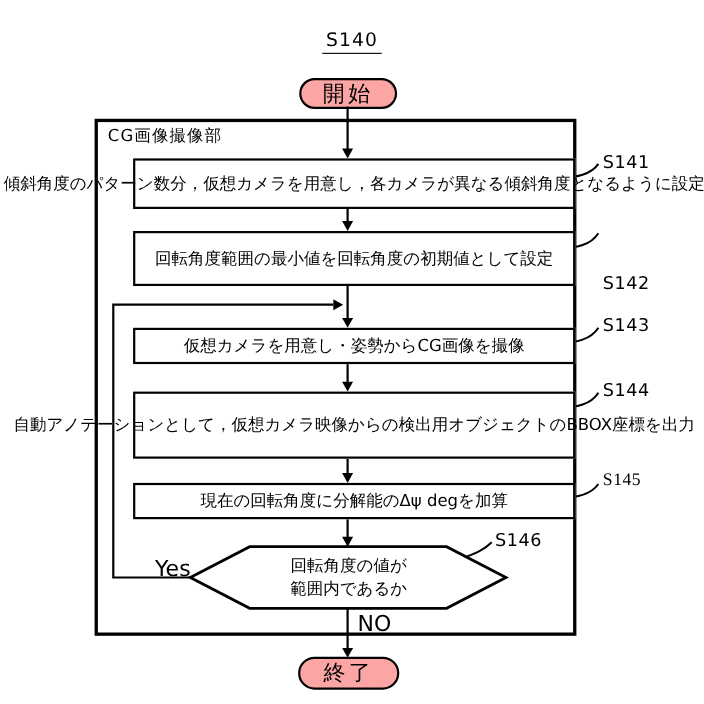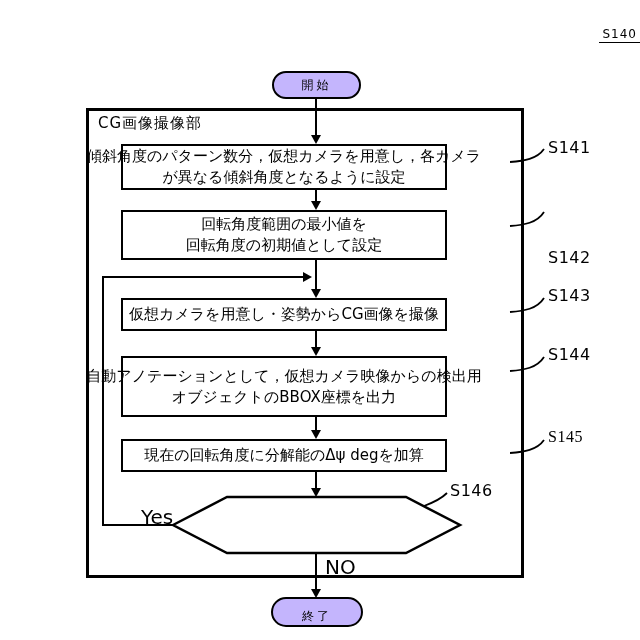--- a/index.html
+++ b/index.html
@@ -2,42 +2,42 @@
 <html><head>
 <meta charset="utf-8">
 <style>
   html,body { margin:0; padding:0; background:#ffffff; }
   .stage {
     position:relative; width:640px; height:640px; background:#ffffff;
     font-family:"DejaVu Sans", sans-serif; color:#000; overflow:hidden;
   }
   .stage * { box-sizing:border-box; }
   .title {
-    position:absolute; left:0; top:27px; width:640px; text-align:right;
-    font-size:12px; letter-spacing:1px;
+    position:absolute; left:0; top:27px; width:640px; text-align:center;
+    font-size:17px; letter-spacing:1px;
   }
   .title span { display:inline-block; border-bottom:1.6px solid #000; padding:0 3px 1px 3px; }
   .pill {
-    position:absolute; border:2.5px solid #000; border-radius:16px; background:#c4b5fd;
+    position:absolute; border:2.5px solid #000; border-radius:16px; background:#fca5a5;
     display:flex; align-items:center; justify-content:center;
-    font-size:12px; letter-spacing:3px;
+    font-size:20px; letter-spacing:3px;
   }
   .pill.start { left:272px; top:71px;  width:89px; height:28px; }
   .pill.end   { left:271px; top:597px; width:92px; height:30px;align-items:flex-end; }
   .outer {
     position:absolute; left:86px; top:108px; width:438px; height:470px;
     border:3px solid #000; background:transparent;
   }
   .outer-label {
     position:absolute; left:98px; top:114px; font-size:15px; letter-spacing:1px;
   }
   svg.connectors { position:absolute; left:0; top:0; width:640px; height:640px; }
   .box {
-    position:absolute; left:121px; width:326px; border:2px solid #000; background:#fff;
-    display:flex; flex-direction:column; align-items:center; justify-content:center;
+    position:absolute; left:121px; width:402px; border:2px solid #000; background:#fff;
+    display:flex; flex-direction:row; align-items:center; justify-content:center;
     text-align:center; font-size:15px; line-height:1.4;
   }
   .box .ln { white-space:nowrap; }
   .box.s141 { top:144px; height:46px; }
   .box.s142 { top:210px; height:50px; }
   .box.s143 { top:298px; height:33px; }
   .box.s144 { top:356px; height:61px; }
   .box.s145 { top:439px; height:33px; }
   .decision-text {
     position:absolute; left:227px; top:499px; width:180px; height:52px;
@@ -125,20 +125,24 @@
 
   <div class="box s144">
     <div class="ln">自動アノテーションとして，仮想カメラ映像からの検出用</div>
     <div class="ln">オブジェクトのBBOX座標を出力</div>
   </div>
 
   <div class="box s145">
     <div class="ln">現在の回転角度に分解能のΔψ degを加算</div>
   </div>
 
+  <div class="decision-text">
+    <div class="ln">回転角度の値が</div>
+    <div class="ln">範囲内であるか</div>
+  </div>
 
   <div class="branch-label yes">Yes</div>
   <div class="branch-label no">NO</div>
 
   <div class="step-label l141">S141</div>
   <div class="step-label l142">S142</div>
   <div class="step-label l143">S143</div>
   <div class="step-label l144">S144</div>
   <div class="step-label l145">S145</div>
   <div class="step-label l146">S146</div>

